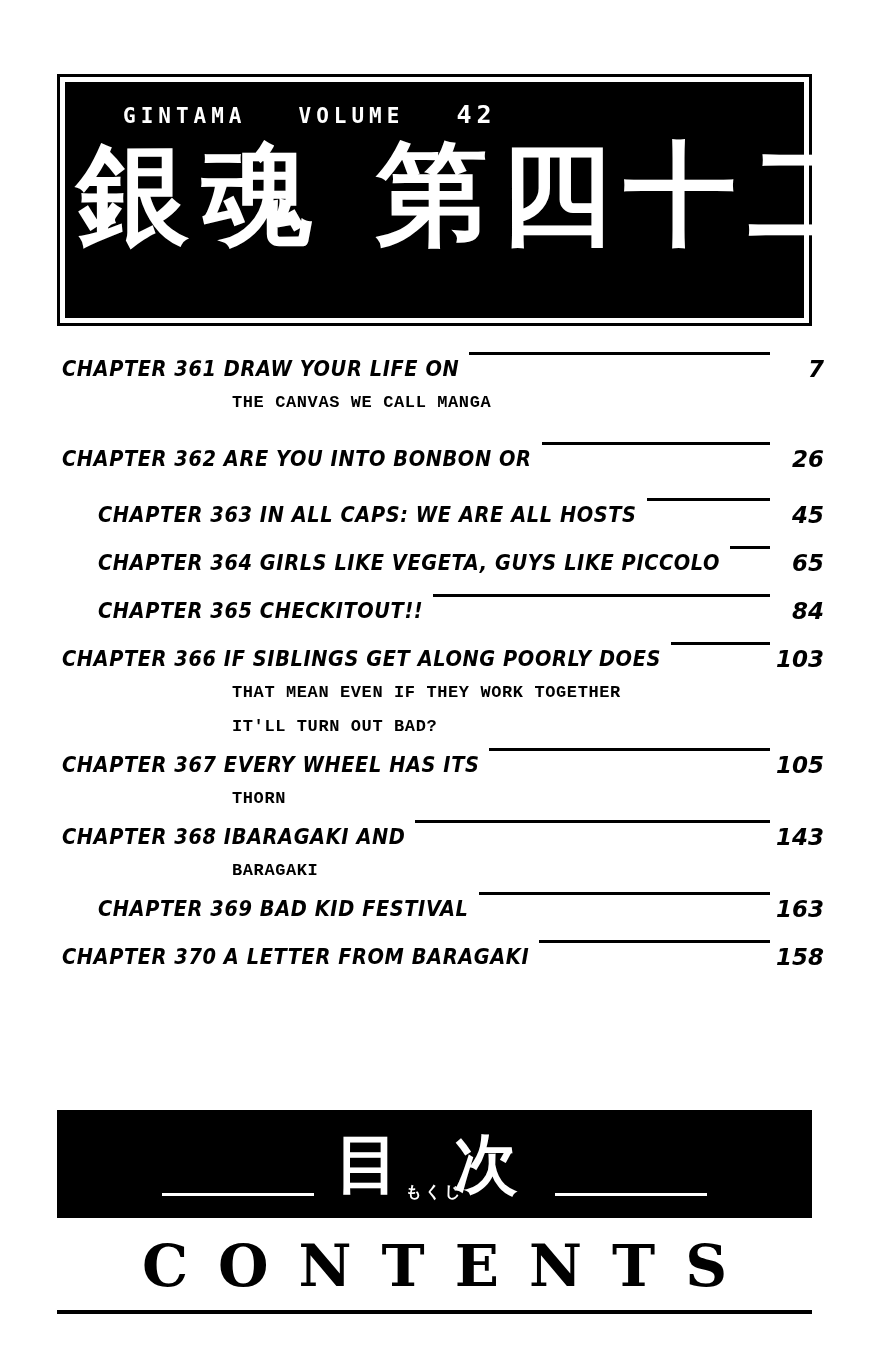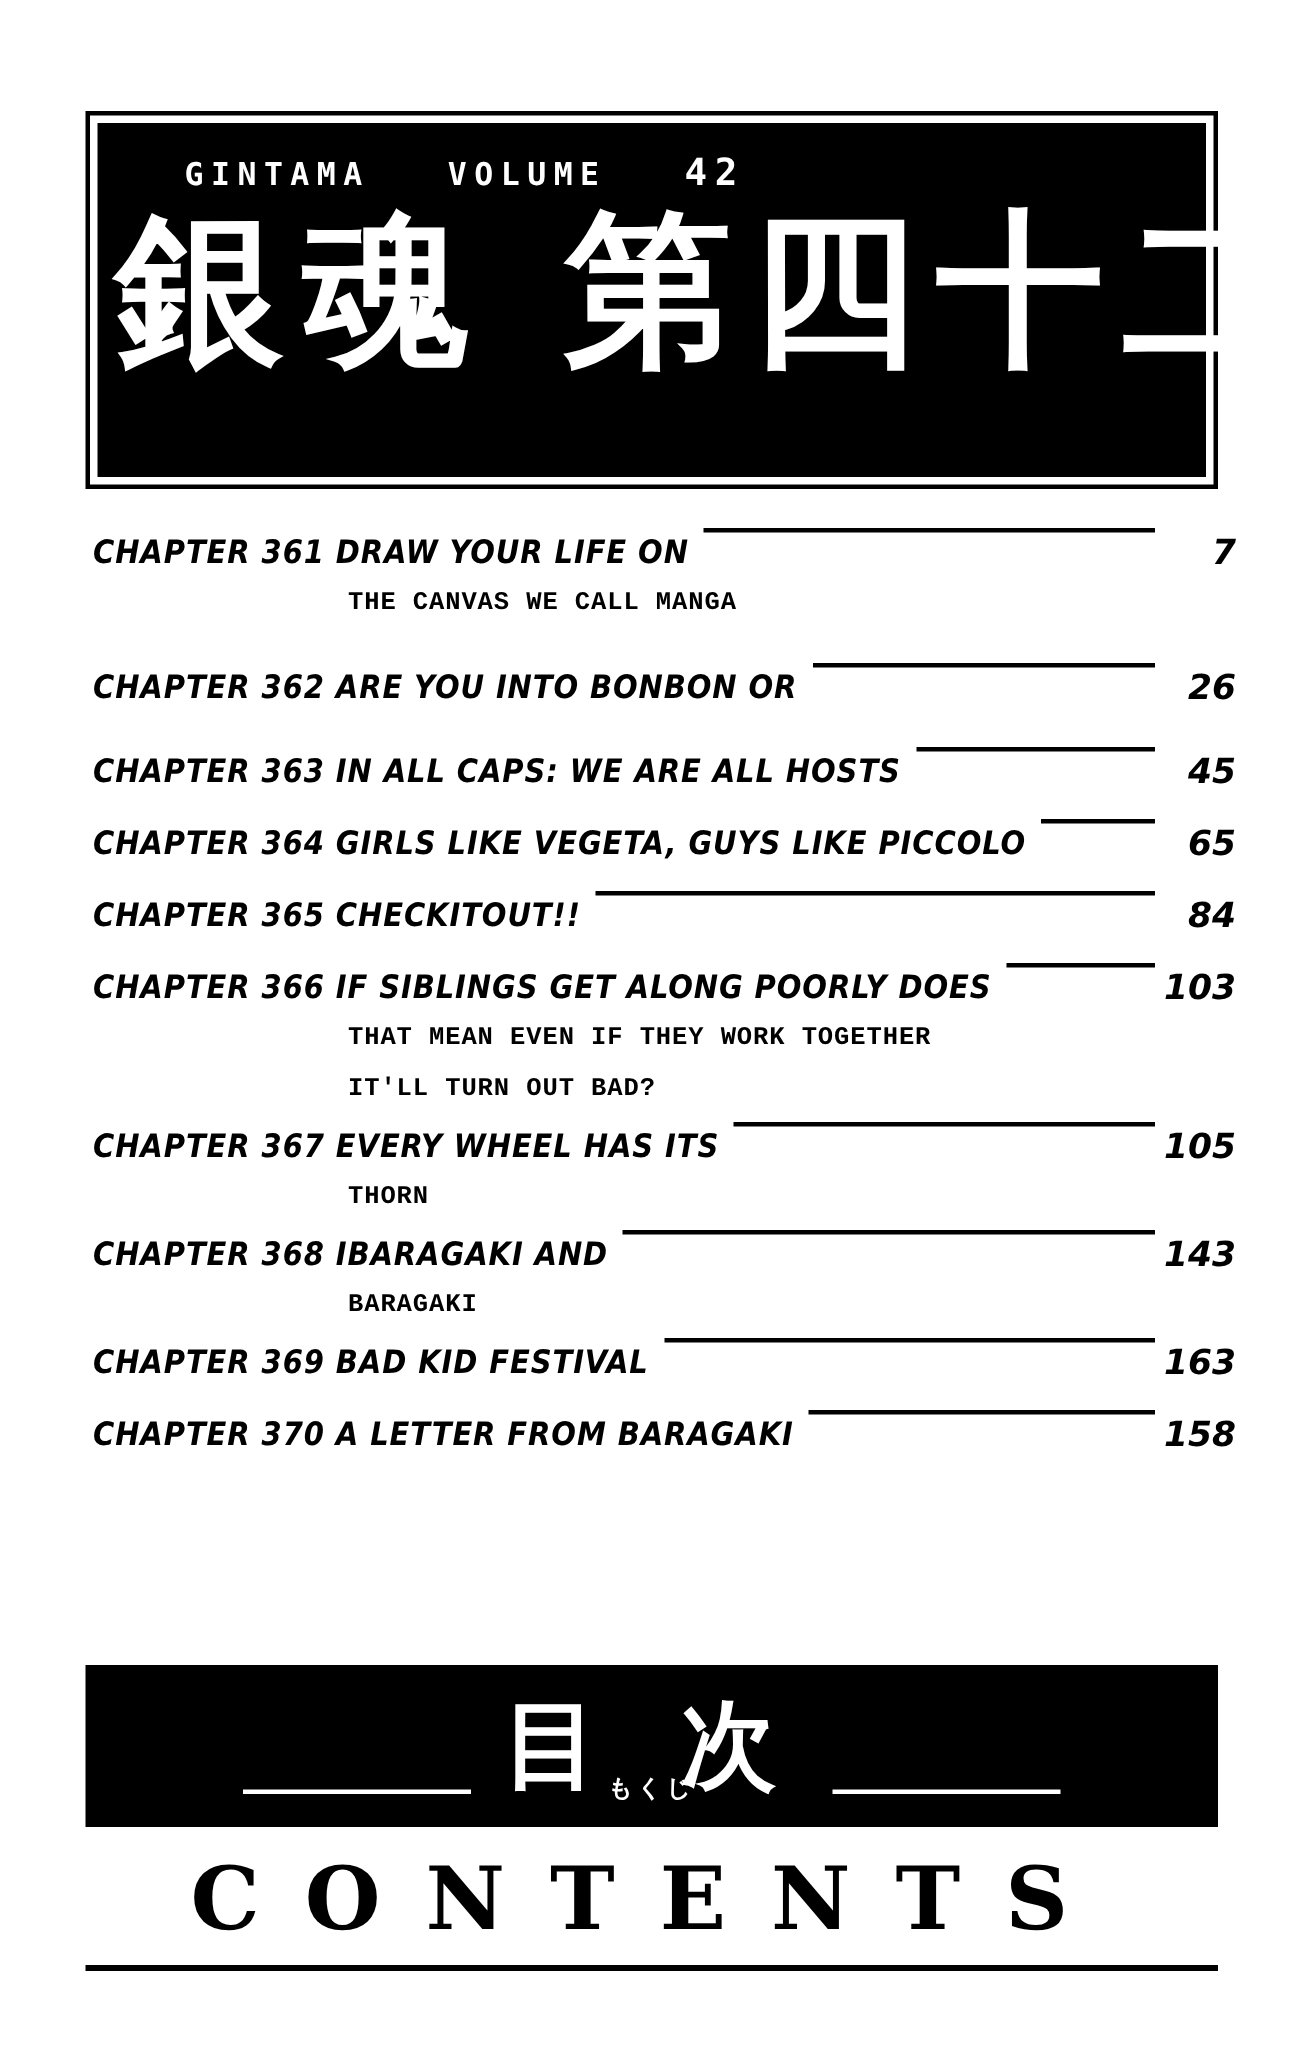--- a/index.html
+++ b/index.html
@@ -122,21 +122,21 @@
     font-family: "DejaVu Sans", sans-serif;
     font-weight: bold;
     font-size: 23px;
     min-width: 48px;
     text-align: right;
     line-height: 34px;
   }
 
   
   .gap-lg { margin-bottom: 22px; }
-  .gap-md { margin-bottom: 14px; }
+  .gap-md { margin-bottom: 14px; margin-left: 36px; }
   .gap-sm { margin-bottom: 4px; }
 
   
   .mokuji-bar {
     position: absolute;
     left: 57px;
     top: 1110px;
     width: 755px;
     height: 108px;
     background: #000000;
@@ -173,21 +173,21 @@
     font-family: "DejaVu Serif", serif;
     font-weight: bold;
     font-size: 16px;
     letter-spacing: 3px;
     white-space: nowrap;
   }
 
   
   .contents-word {
     position: absolute;
-    left: 42px;
+    left: 57px;
     top: 1232px;
     width: 755px;
     text-align: center;
     font-family: "DejaVu Serif", serif;
     font-weight: bold;
     font-size: 58px;
     letter-spacing: 30px;
     padding-left: 30px;
     box-sizing: border-box;
   }

